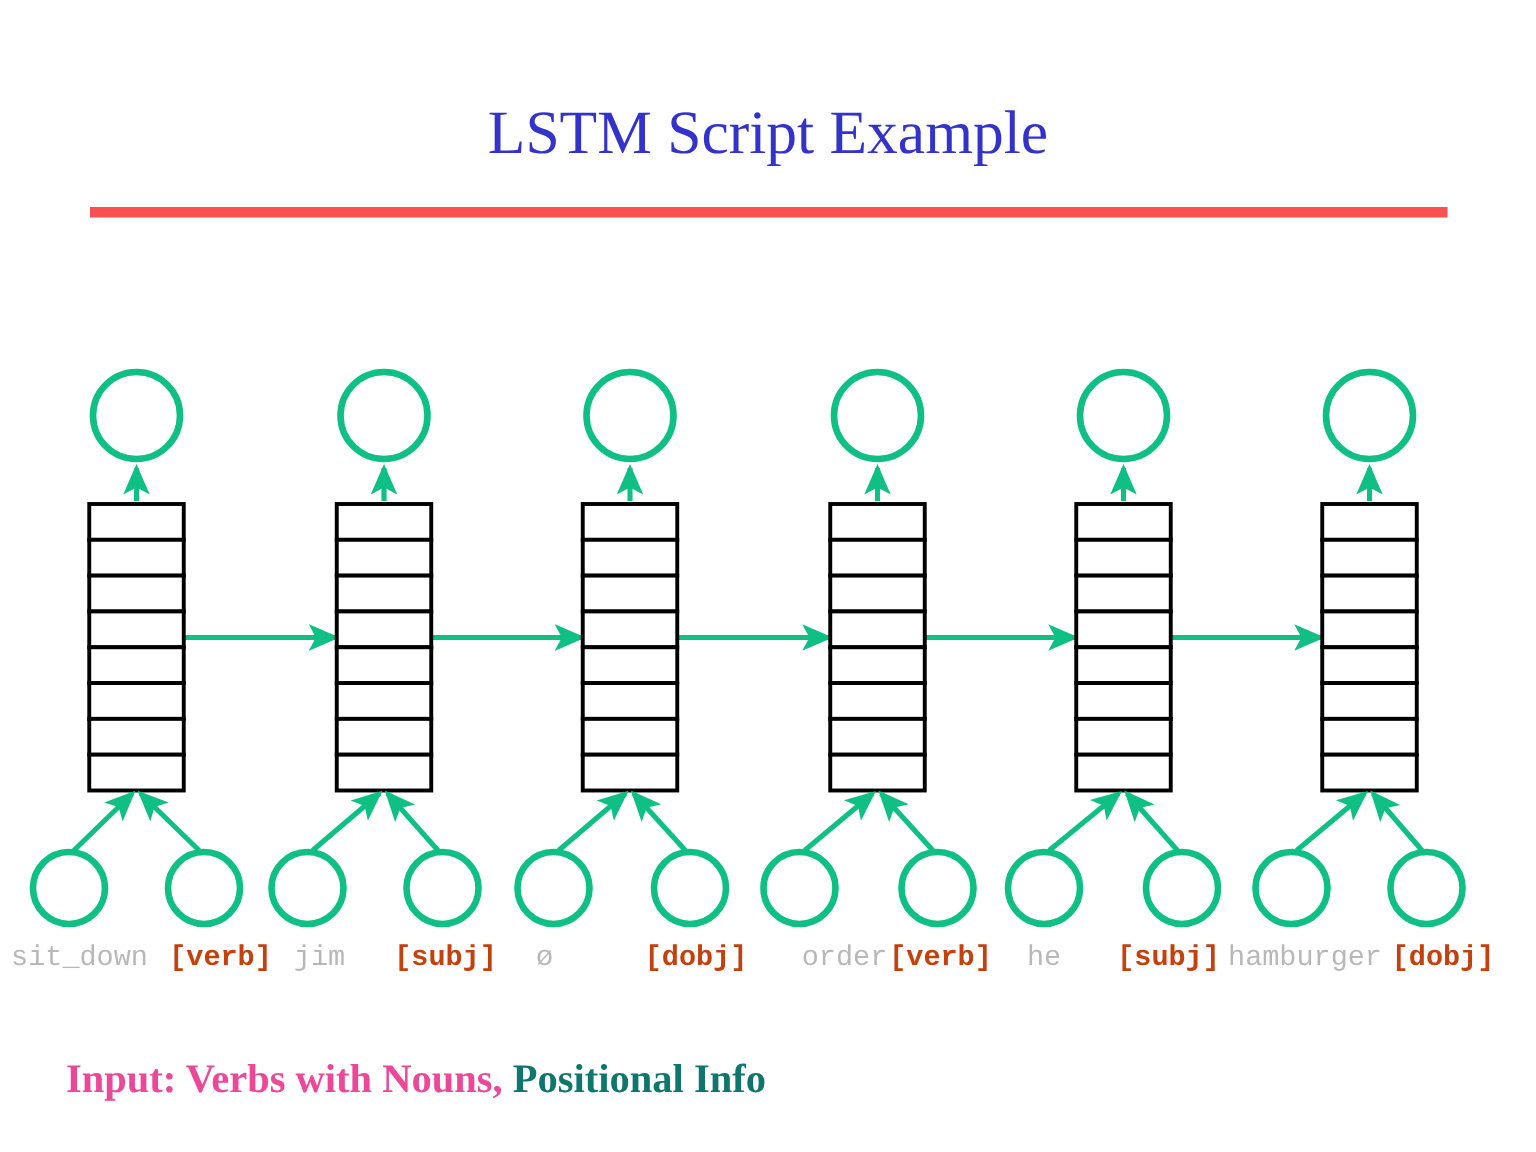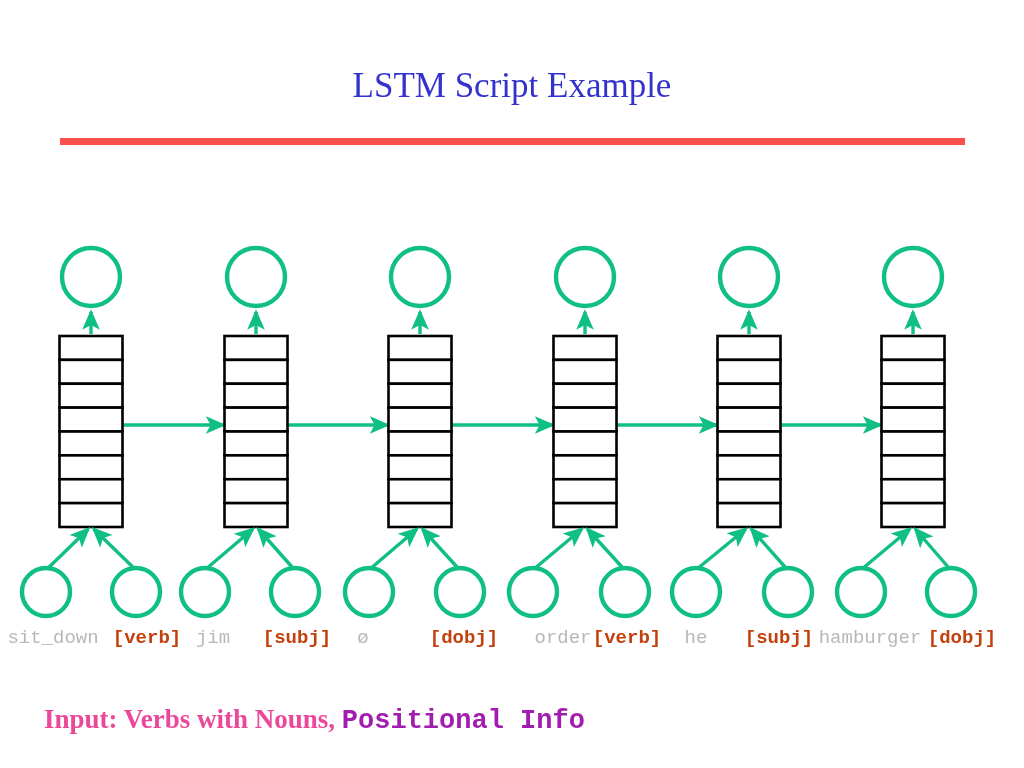--- a/index.html
+++ b/index.html
@@ -16,21 +16,21 @@
   }
 
   
   #slide-title {
     position: absolute;
     top: 68px;
     left: 0;
     width: 1024px;
     text-align: center;
     font-family: "Liberation Serif", serif;
-    font-size: 35px;
+    font-size: 41px;
     font-weight: normal;
     color: #3333cc;
     letter-spacing: 0px;
     line-height: 1;
   }
 
   #title-rule {
     position: absolute;
     top: 138px;
     left: 60px;
@@ -215,14 +215,14 @@
     <span class="token-label tag" style="left: 464px;">[dobj]</span>
     <span class="token-label word" style="left: 563px;">order</span>
     <span class="token-label tag" style="left: 627px;">[verb]</span>
     <span class="token-label word" style="left: 696px;">he</span>
     <span class="token-label tag" style="left: 779px;">[subj]</span>
     <span class="token-label word" style="left: 870px; text-align: center;">hamburger</span>
     <span class="token-label tag" style="left: 962px;">[dobj]</span>
   </div>
 
 <div id="caption">
-  <span class="cap-plain" style="color: #ec4899;">Input: Verbs with Nouns, </span><span class="cap-accent" style="color: #a21caf; font-family: Liberation Mono, monospace;">Positional Info</span>
+  <span class="cap-plain" style="color: #ec4899;">Input: Verbs with Nouns, </span><span class="cap-accent" style="color: #0f766e;">Positional Info</span>
 </div>
 
 </body></html>

